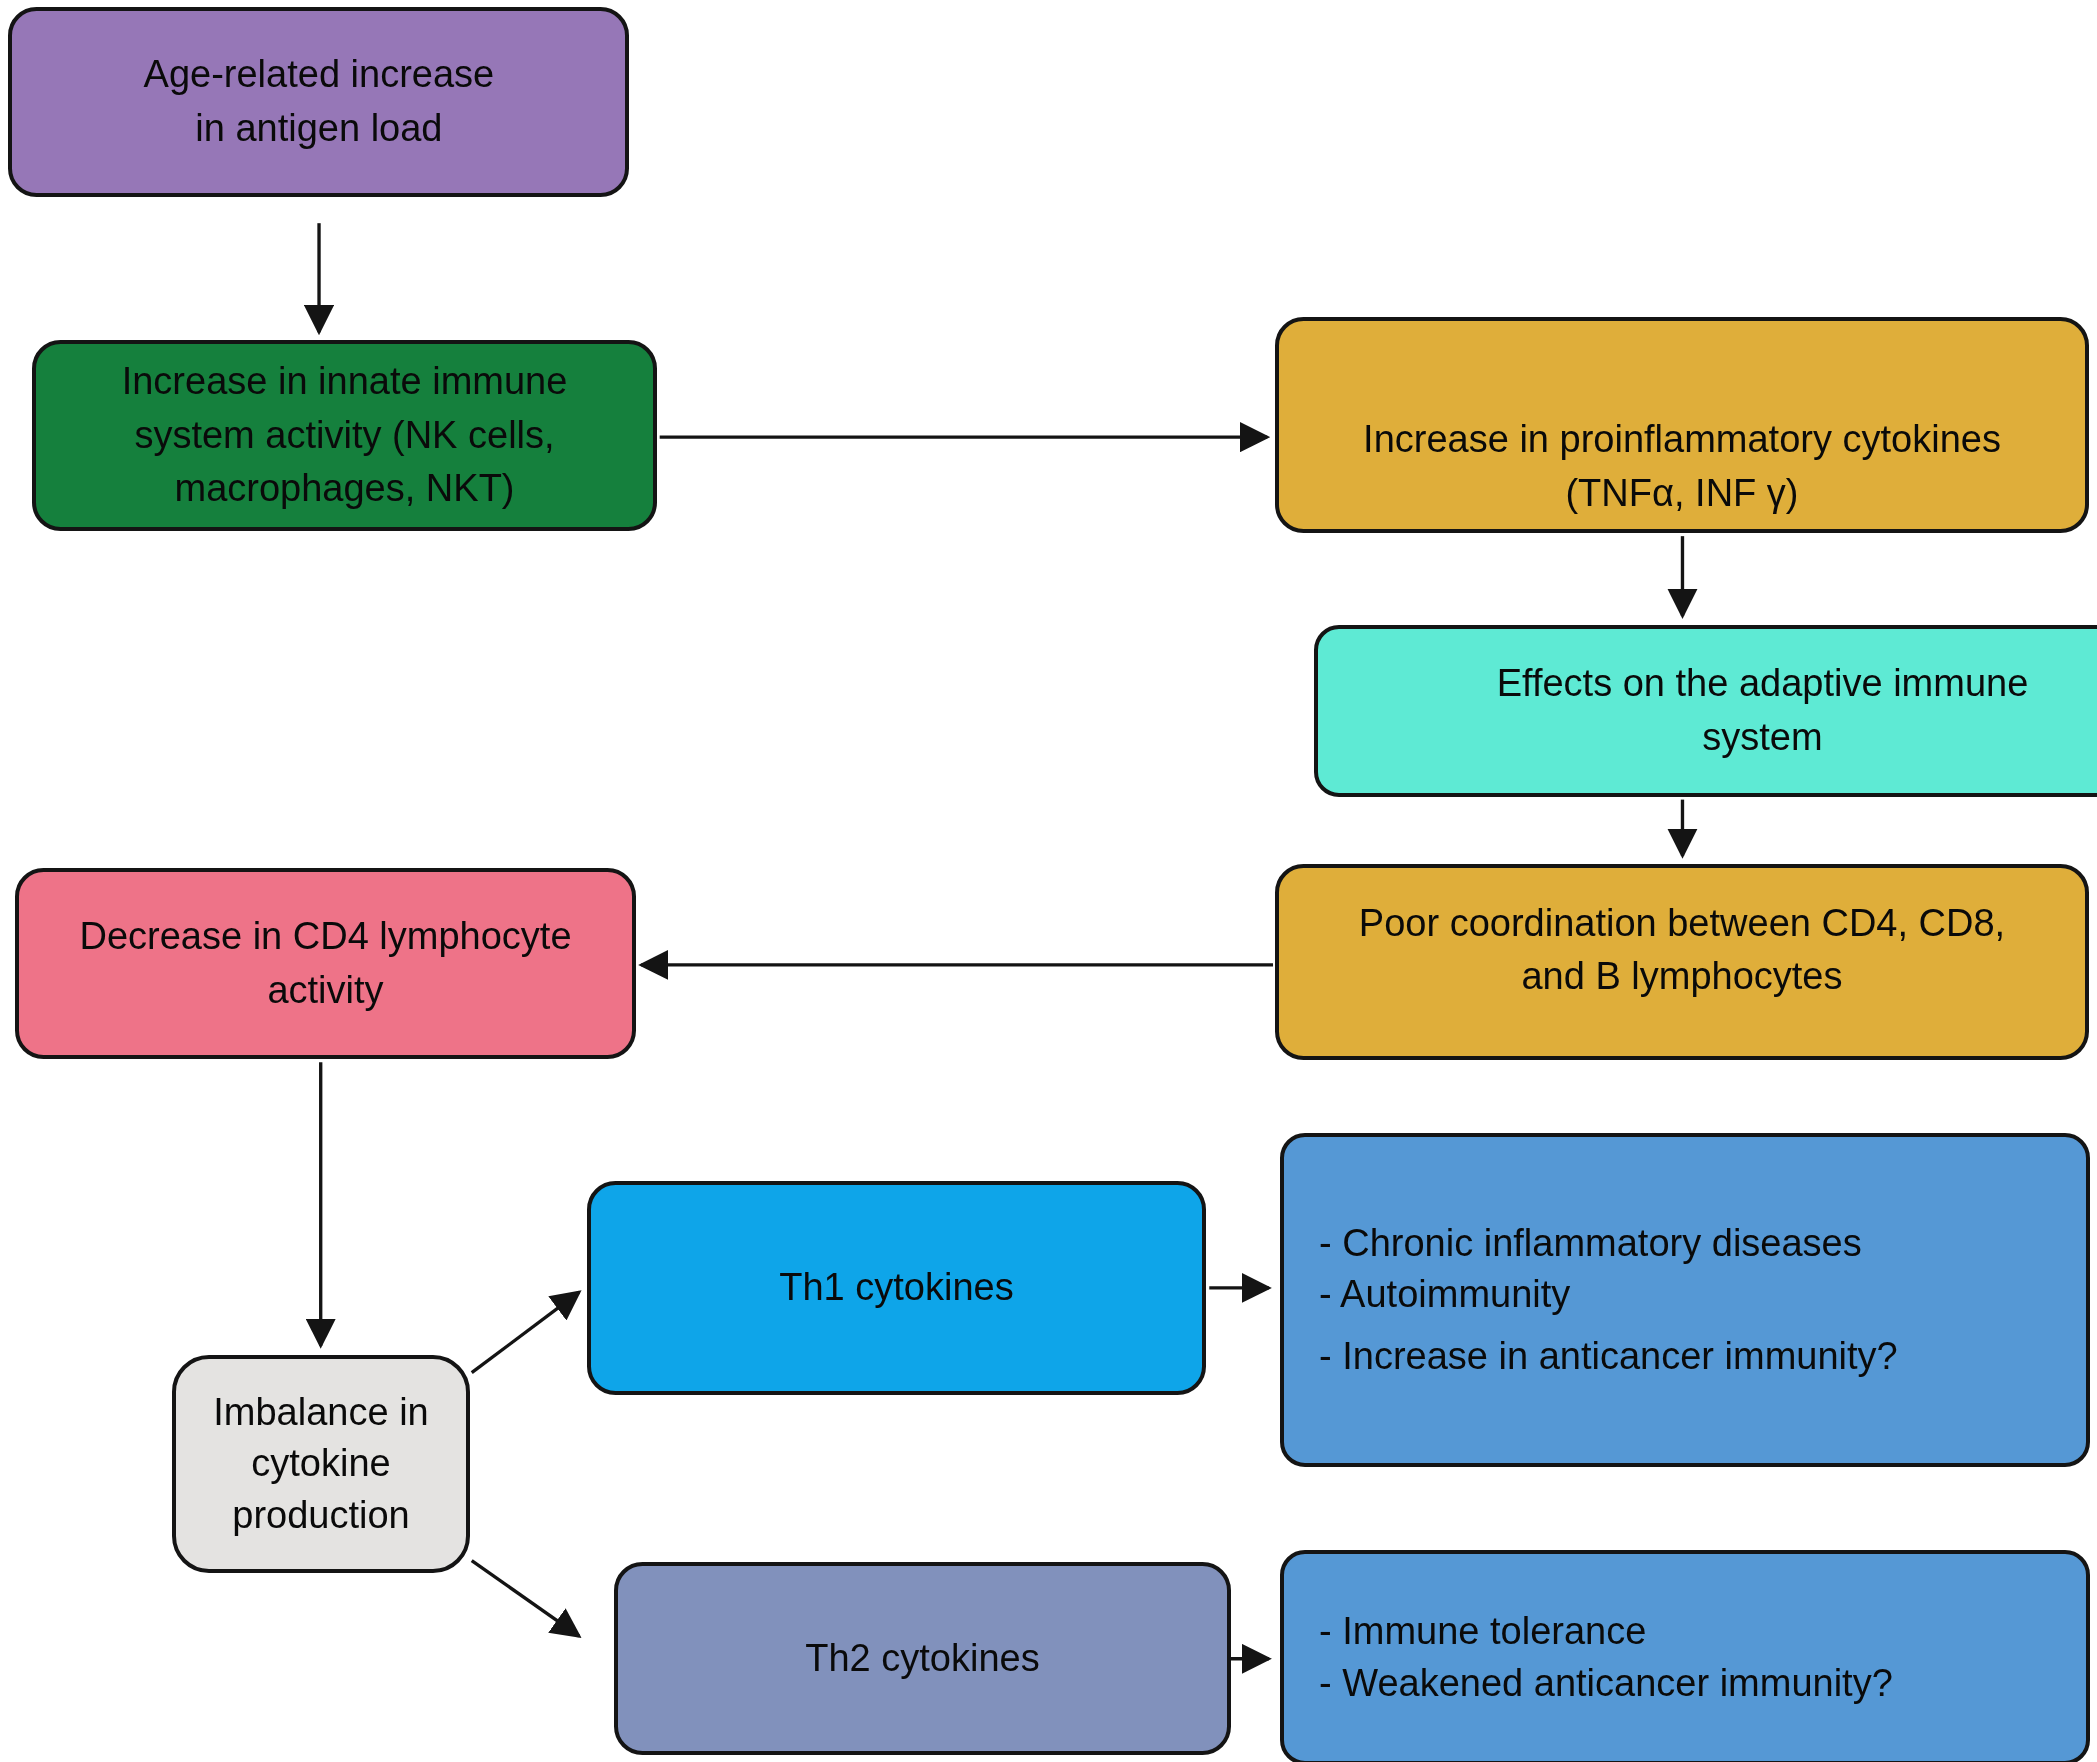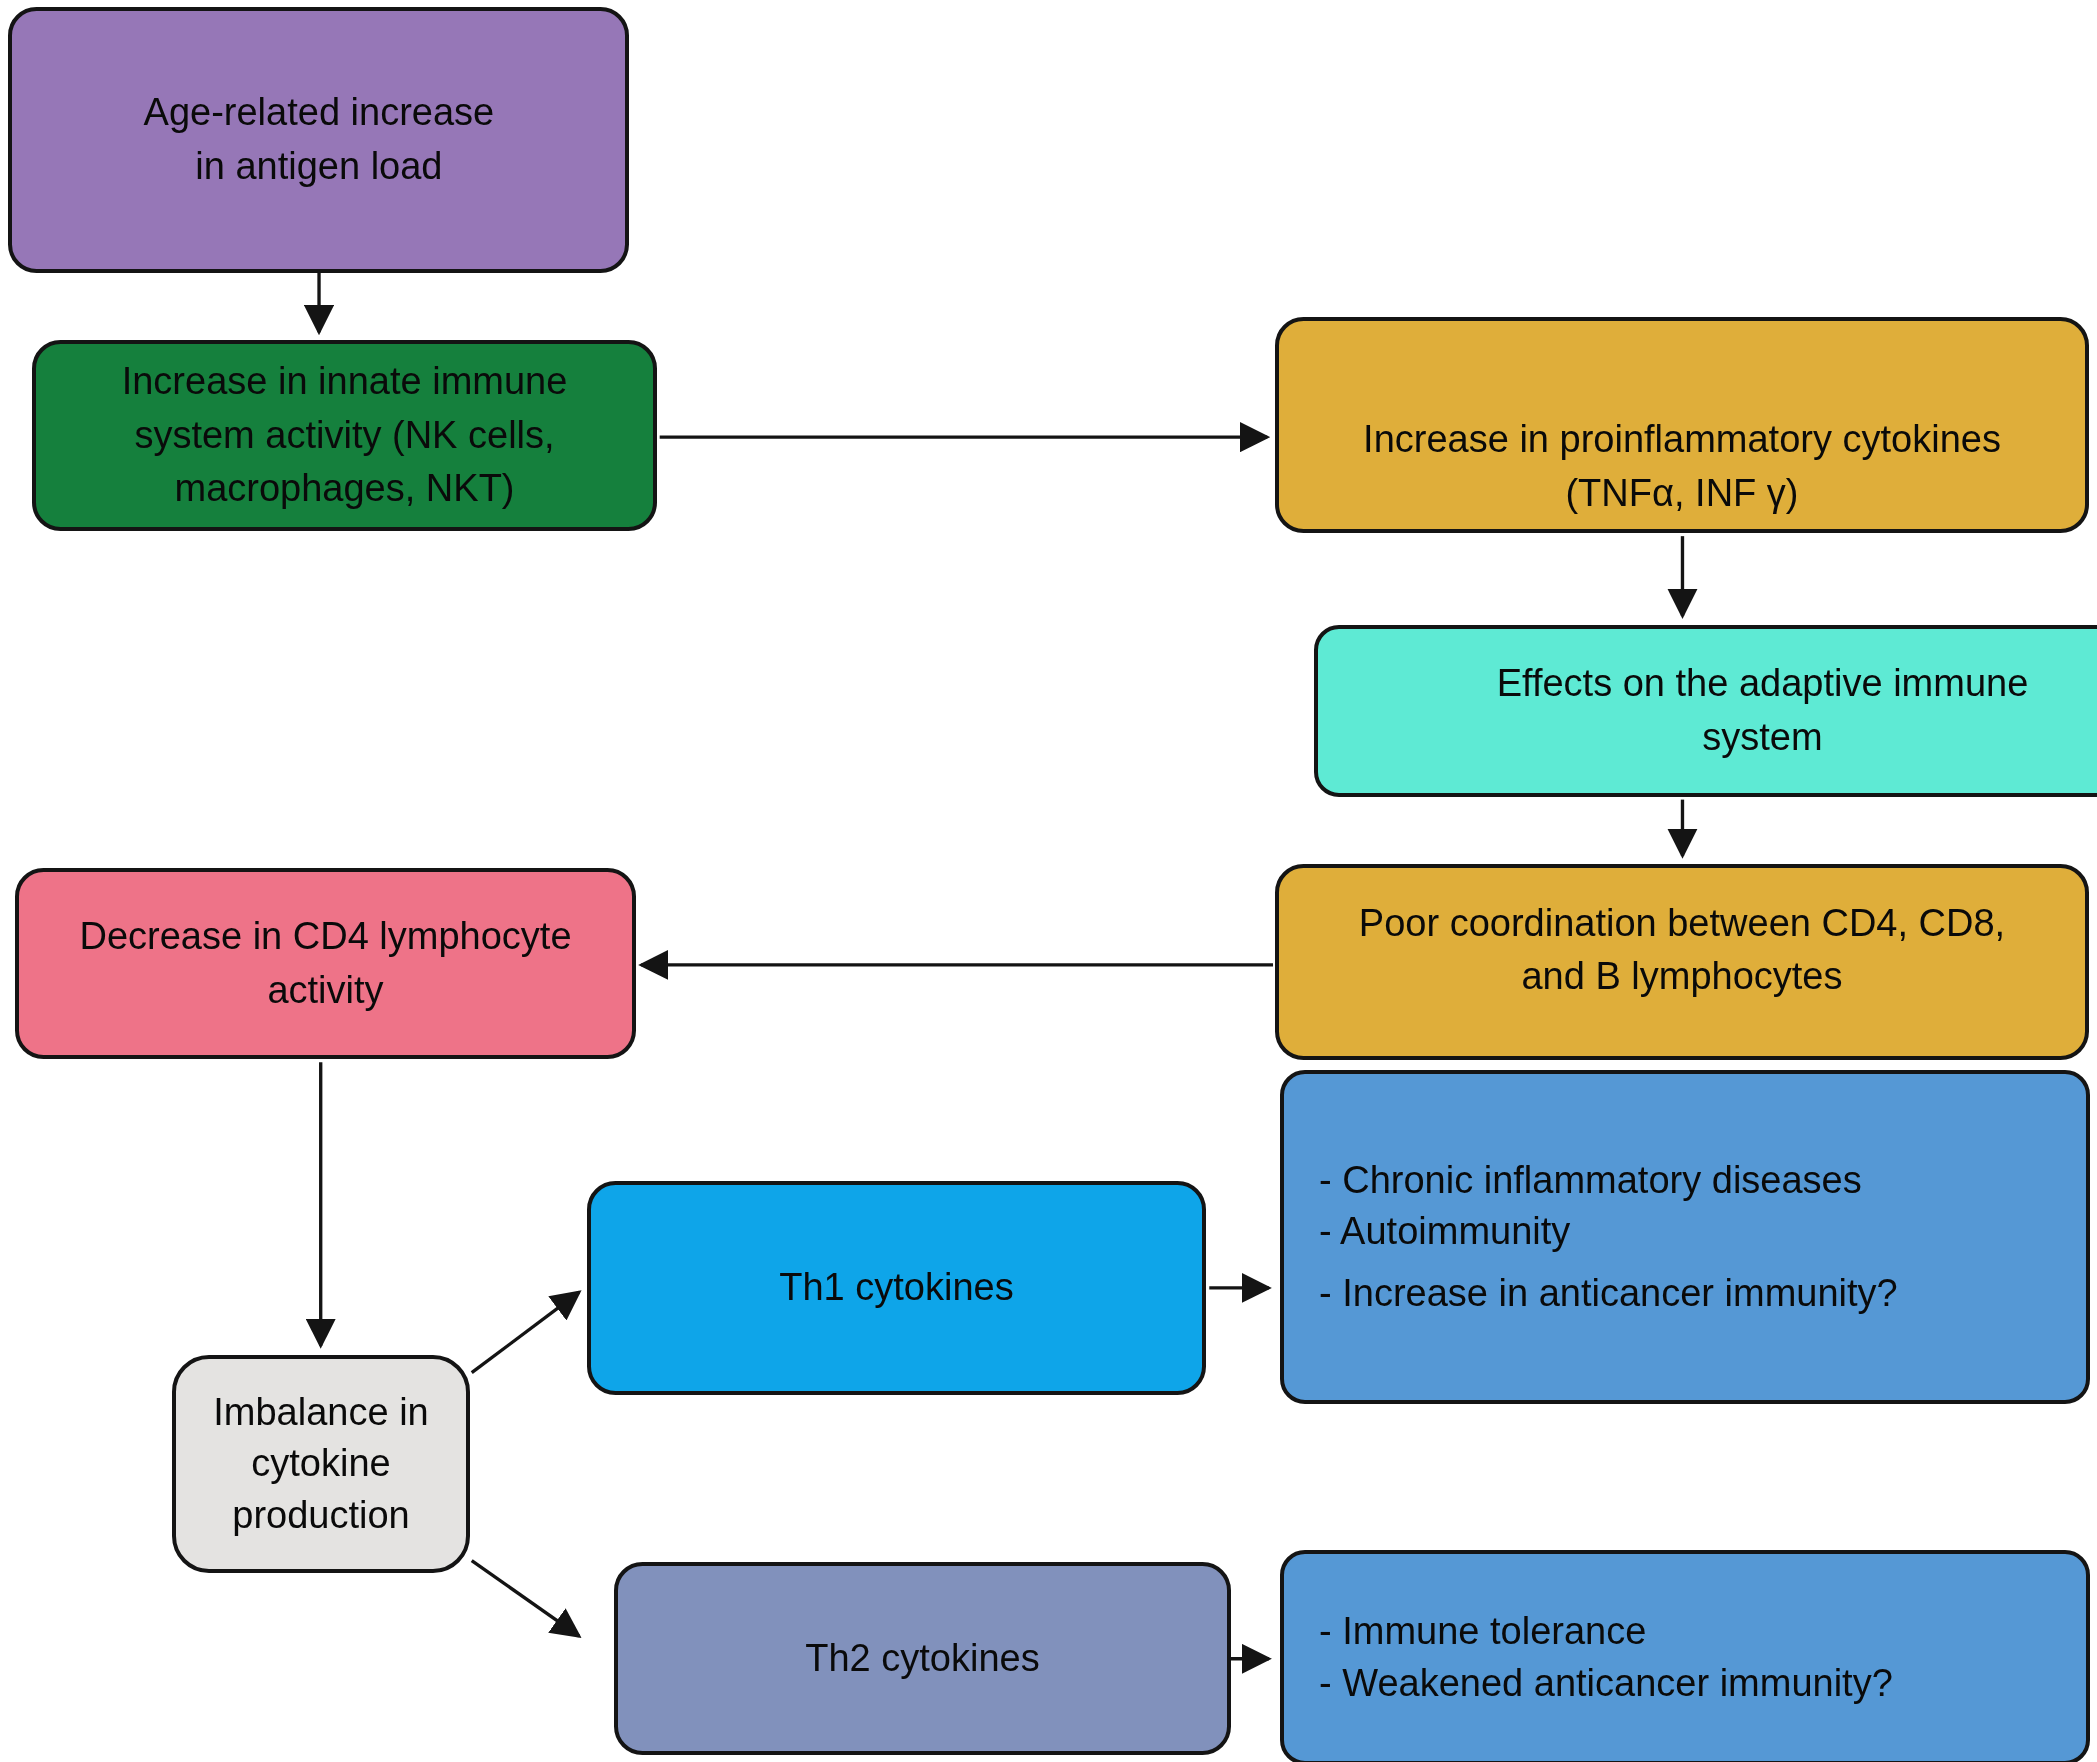--- a/index.html
+++ b/index.html
@@ -74,21 +74,21 @@
     <line x1="2005" y1="639" x2="2005" y2="734" stroke="currentColor" stroke-width="4" marker-end="url(#ah)"></line>
     <line x1="2005" y1="953" x2="2005" y2="1020" stroke="currentColor" stroke-width="4" marker-end="url(#ah)"></line>
     <line x1="1517" y1="1150" x2="764" y2="1150" stroke="currentColor" stroke-width="4" marker-end="url(#ah)"></line>
     <line x1="382" y1="1266" x2="382" y2="1604" stroke="currentColor" stroke-width="4" marker-end="url(#ah)"></line>
     <line x1="562" y1="1636" x2="690" y2="1540" stroke="currentColor" stroke-width="4" marker-end="url(#ah)"></line>
     <line x1="562" y1="1860" x2="690" y2="1950" stroke="currentColor" stroke-width="4" marker-end="url(#ah)"></line>
     <line x1="1441" y1="1535" x2="1512" y2="1535" stroke="currentColor" stroke-width="4" marker-end="url(#ah)"></line>
     <line x1="1438" y1="1977" x2="1512" y2="1977" stroke="currentColor" stroke-width="4" marker-end="url(#ah)"></line>
   </svg>
 
-  <div class="node" style="left: 8.4px; top: 6.7px; width: 621px; height: 266px; background-color: rgb(150, 119, 183);">
+  <div class="node" style="left: 8.4px; top: 6.7px; width: 621px; height: 190px; background-color: rgb(150, 119, 183);">
     <span class="label">Age-related increase
 in antigen load</span>
   </div>
 
   <div class="node" style="left: 32px; top: 340px; width: 625px; height: 191px; background-color: #15803d;">
     <span class="label">Increase in innate immune
 system activity (NK cells,
 macrophages, NKT)</span>
   </div>
 
@@ -119,21 +119,21 @@
   </div>
 
   <div class="node" style="left: 587px; top: 1181px; width: 619px; height: 214px; background-color: #0ea5e9;">
     <span class="label">Th1 cytokines</span>
   </div>
 
   <div class="node" style="left: 587px; top: 1562px; width: 617px; height: 193px; background-color: rgb(129, 145, 188); margin-left: 27px;">
     <span class="label">Th2 cytokines</span>
   </div>
 
-  <div class="node list small-radius" style="left: 1280px; top: 1070px; width: 810px; height: 334px; background-color: rgb(85, 152, 213);">
+  <div class="node list small-radius" style="left: 1280px; top: 1133px; width: 810px; height: 334px; background-color: rgb(85, 152, 213);">
     <div class="line">- Chronic inflammatory diseases</div>
     <div class="line">- Autoimmunity</div>
     <div class="line gap">- Increase in anticancer immunity?</div>
   </div>
 
   <div class="node list small-radius" style="left: 1280px; top: 1541px; width: 810px; height: 215px; background-color: rgb(85, 152, 213); margin-top: 9px;">
     <div class="line">- Immune tolerance</div>
     <div class="line">- Weakened anticancer immunity?</div>
   </div>
 

